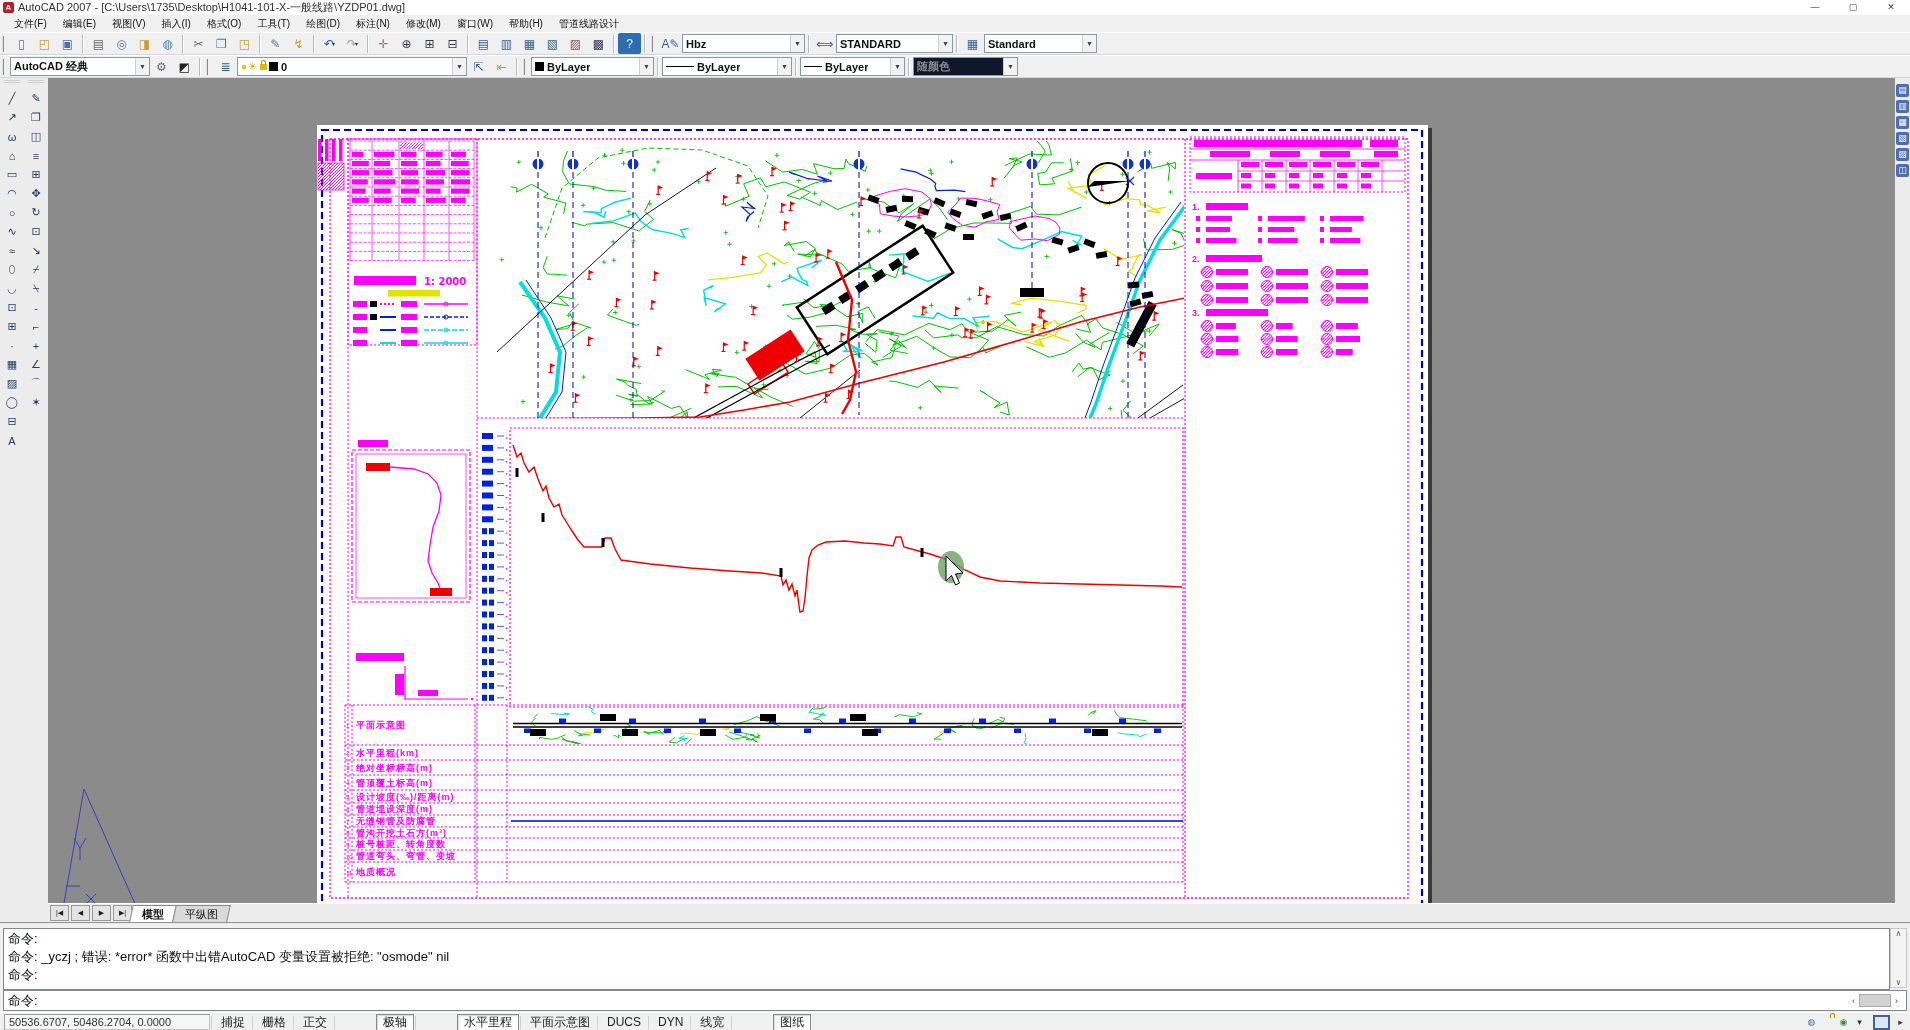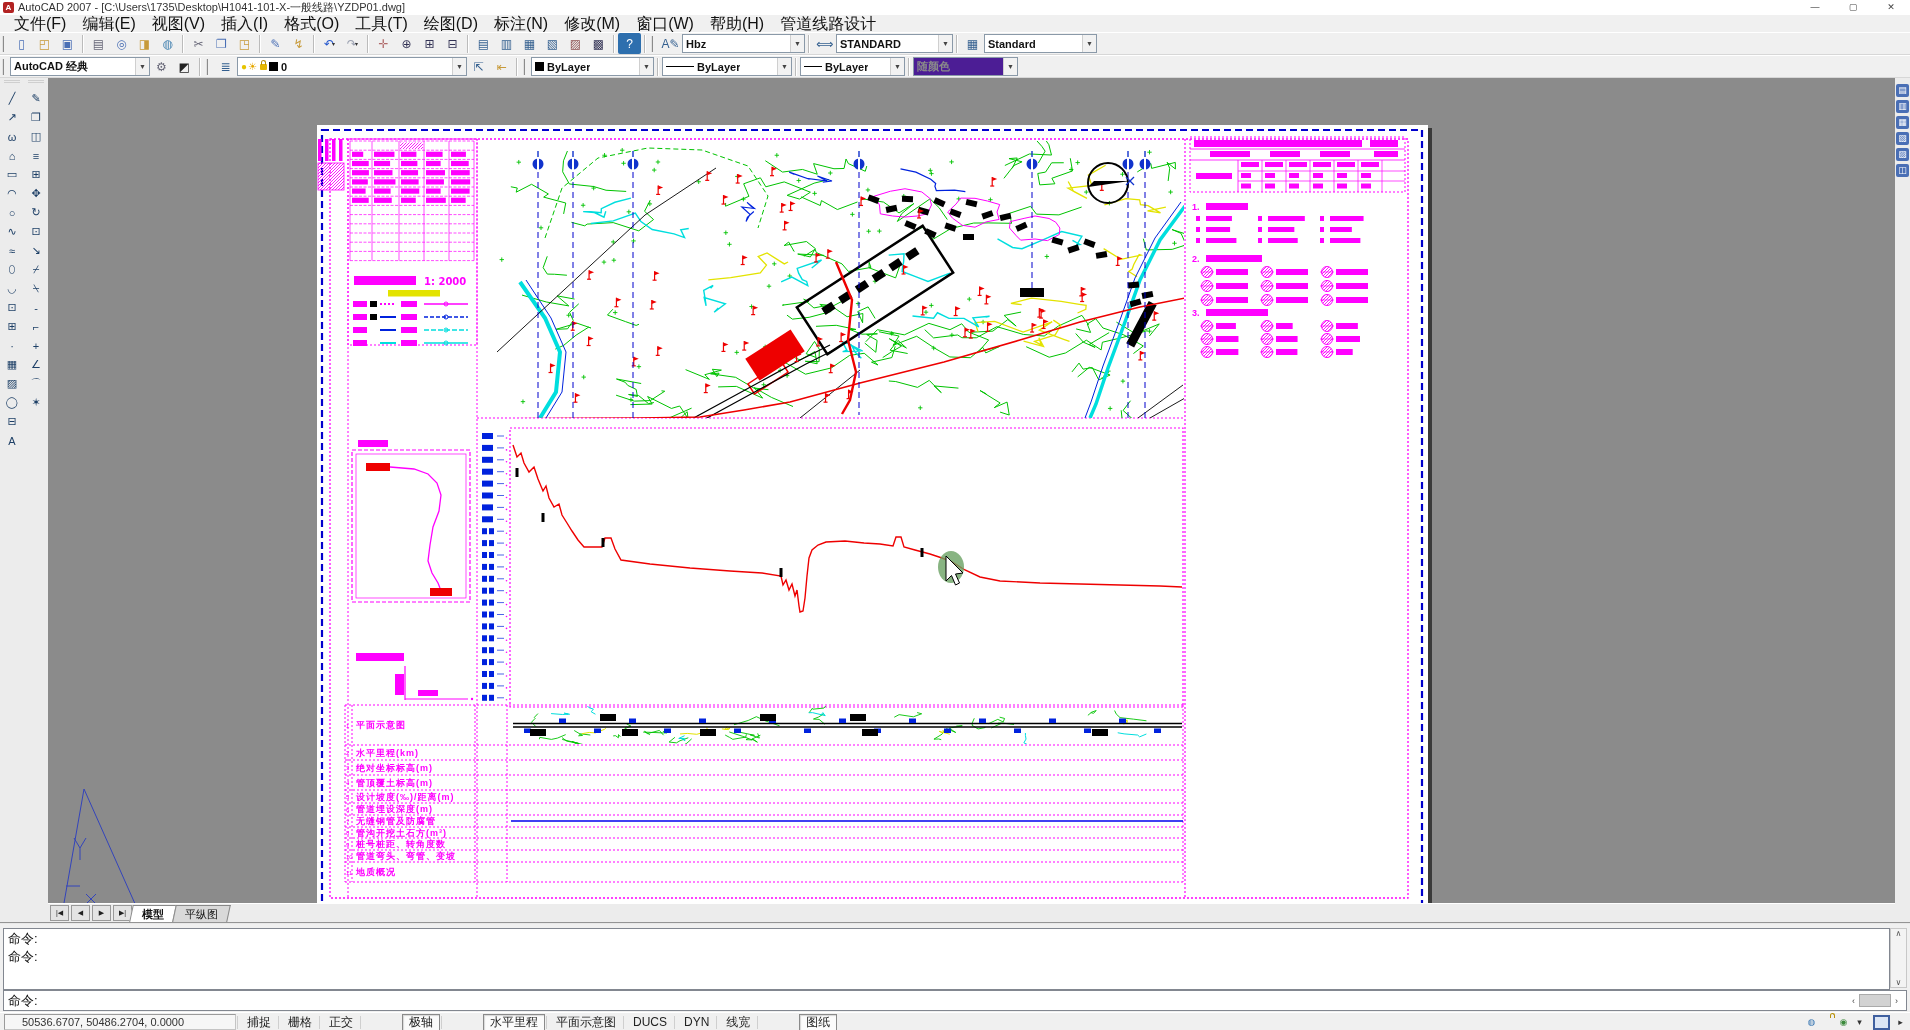--- a/index.html
+++ b/index.html
@@ -10,21 +10,21 @@
   .titlebar{position:absolute;left:0;top:0;width:100%;height:15px;background:#ffffff;
             display:flex;align-items:center;border-bottom:1px solid #d0d0d0;}
   .appicon{width:11px;height:11px;margin:0 4px 0 3px;background:#b22222;color:#fff;
            font-size:8px;line-height:11px;text-align:center;font-weight:bold;border-radius:2px;}
   .wtitle{font-size:11px;color:#333;white-space:nowrap;}
   .wbtns{margin-left:auto;display:flex;height:100%;}
   .wbtn{width:38px;text-align:center;font-size:9px;color:#444;line-height:15px;}
   
   .menubar{position:absolute;left:0;top:15px;width:100%;height:17px;background:#f0f0f0;
            display:flex;align-items:center;padding-left:6px;box-sizing:border-box;}
-  .mitem{padding:12px 8px;font-size:16px;color:#111;line-height:17px;white-space:nowrap;}
+  .mitem{padding:12px 8px;font-size:10px;color:#111;line-height:17px;white-space:nowrap;}
   
   .tbrow{position:absolute;left:0;width:100%;height:23px;background:#f0f0f0;display:flex;
          align-items:center;border-top:1px solid #fff;border-bottom:1px solid #d7d7d7;box-sizing:border-box;}
   #tb1{top:32px;} #tb2{top:55px;}
   .grip{width:4px;height:16px;margin:0 2px;border-left:2px ridge #dfdfdf;}
   .tbtn{width:21px;height:19px;display:inline-flex;align-items:center;justify-content:center;
         font-size:12px;border:1px solid transparent;position:relative;flex:none;}
   .tbtn .dda{font-size:6px;color:#333;margin-left:-2px;}
   .vsep{width:1px;height:18px;background:#bbb;border-right:1px solid #fff;margin:0 3px;flex:none;}
   .combo{display:inline-flex;align-items:center;height:17px;background:#fff;
@@ -69,21 +69,21 @@
            border:1px solid #c8c8c8;display:flex;flex-direction:column;justify-content:space-between;
            align-items:center;font-size:8px;color:#555;}
   .cmdinput{position:absolute;left:3px;top:66px;right:3px;height:19px;background:#fff;
             border:1px solid #828790;font-size:13px;line-height:18px;padding:0 4px;display:flex;align-items:center;}
   .hscrollmini{margin-left:auto;display:flex;align-items:center;height:100%;}
   .hscrollmini span{font-size:9px;color:#444;padding:0 4px;}
   .hthumb{width:22px;height:11px;background:#d2d2d2;border:1px solid #aaa;}
   
   .statusbar{position:absolute;left:0;top:1012px;width:100%;height:18px;background:#f0f0f0;
              border-top:1px solid #fff;display:flex;align-items:center;font-size:12px;}
-  .coords{width:196px;margin-left:4px;padding:0 17px;height:14px;line-height:14px;font-size:11px;
+  .coords{width:196px;margin-left:4px;padding:0 4px;height:14px;line-height:14px;font-size:11px;
           color:#333;border:1px solid #c4c4c4;border-top-color:#9a9a9a;border-left-color:#9a9a9a;background:#f6f6f6;}
   .stgl{padding:0 6px;height:15px;line-height:15px;margin-left:2px;color:#222;white-space:nowrap;}
   .stgl.on{border:1px solid #8a8a8a;background:#fbfbfb;box-shadow:inset 1px 1px 1px #d8d8d8;margin-left:40px;}
   .ssep{width:1px;height:13px;background:#cfcfcf;margin:0 1px;}
   .strt{margin-left:auto;display:flex;align-items:center;}
   .sic{width:13px;height:13px;margin-right:3px;text-align:center;line-height:13px;font-size:9px;}
   .tray{width:13px;height:11px;border:2px solid #3f5f9f;background:#dce6f5;margin:0 4px;}
 </style>
 </head>
 <body>
@@ -258,21 +258,21 @@
       <span class="cval">ByLayer</span>
       <span class="dd">▼</span>
     </span>
     <span class="vsep"></span>
     <span class="combo" style="width:100px;">
       <span class="lt-line" style="width:18px;"></span>
       <span class="cval">ByLayer</span>
       <span class="dd">▼</span>
     </span>
     <span class="vsep"></span>
-    <span class="combo" style="width:100px;color:#8a8a8a;background:#4c1d95;text-align:right;">
+    <span class="combo" style="width:100px;color:#8a8a8a;background:#0f172a;text-align:right;">
       <span class="cval">随颜色</span>
       <span class="dd">▼</span>
     </span>
   </div>
 
   <div class="work">
     <div class="dock">
       <div class="palette" id="palDraw">
           <div class="palgrip"></div>
           <div class="ptool">
@@ -1438,20 +1438,21 @@
         <span class="ricon">▦</span>
         <span class="ricon">▧</span>
         <span class="ricon">▨</span>
         <span class="ricon">◫</span>
       </div>
   </div>
 
   <div class="cmdwin">
     <div class="cmdhist" id="cmdhist">
         <div>命令:</div>
+        <div>命令: _yczj ; 错误: *error* 函数中出错AutoCAD 变量设置被拒绝: "osmode" nil</div>
         <div>命令:</div>
       </div>
     <div class="vscroll">
         <span>∧</span>
         <span>∨</span>
       </div>
     <div class="cmdinput">
       <span>命令:</span>
       <span class="hscrollmini">
         <span>‹</span>

